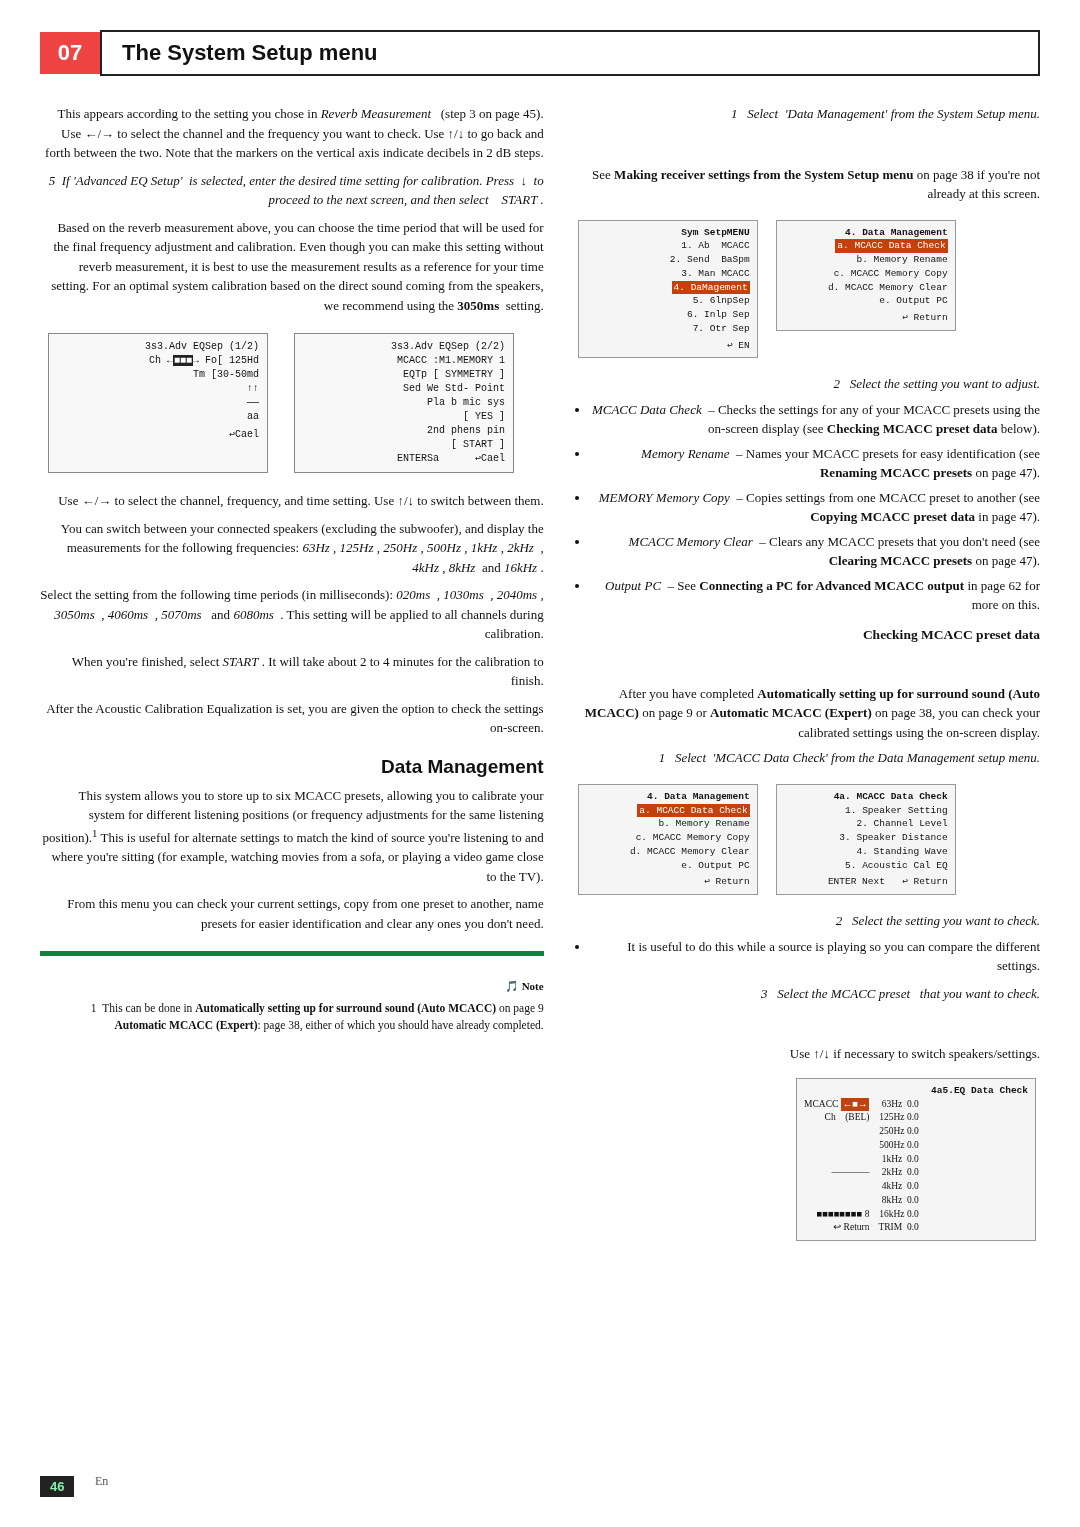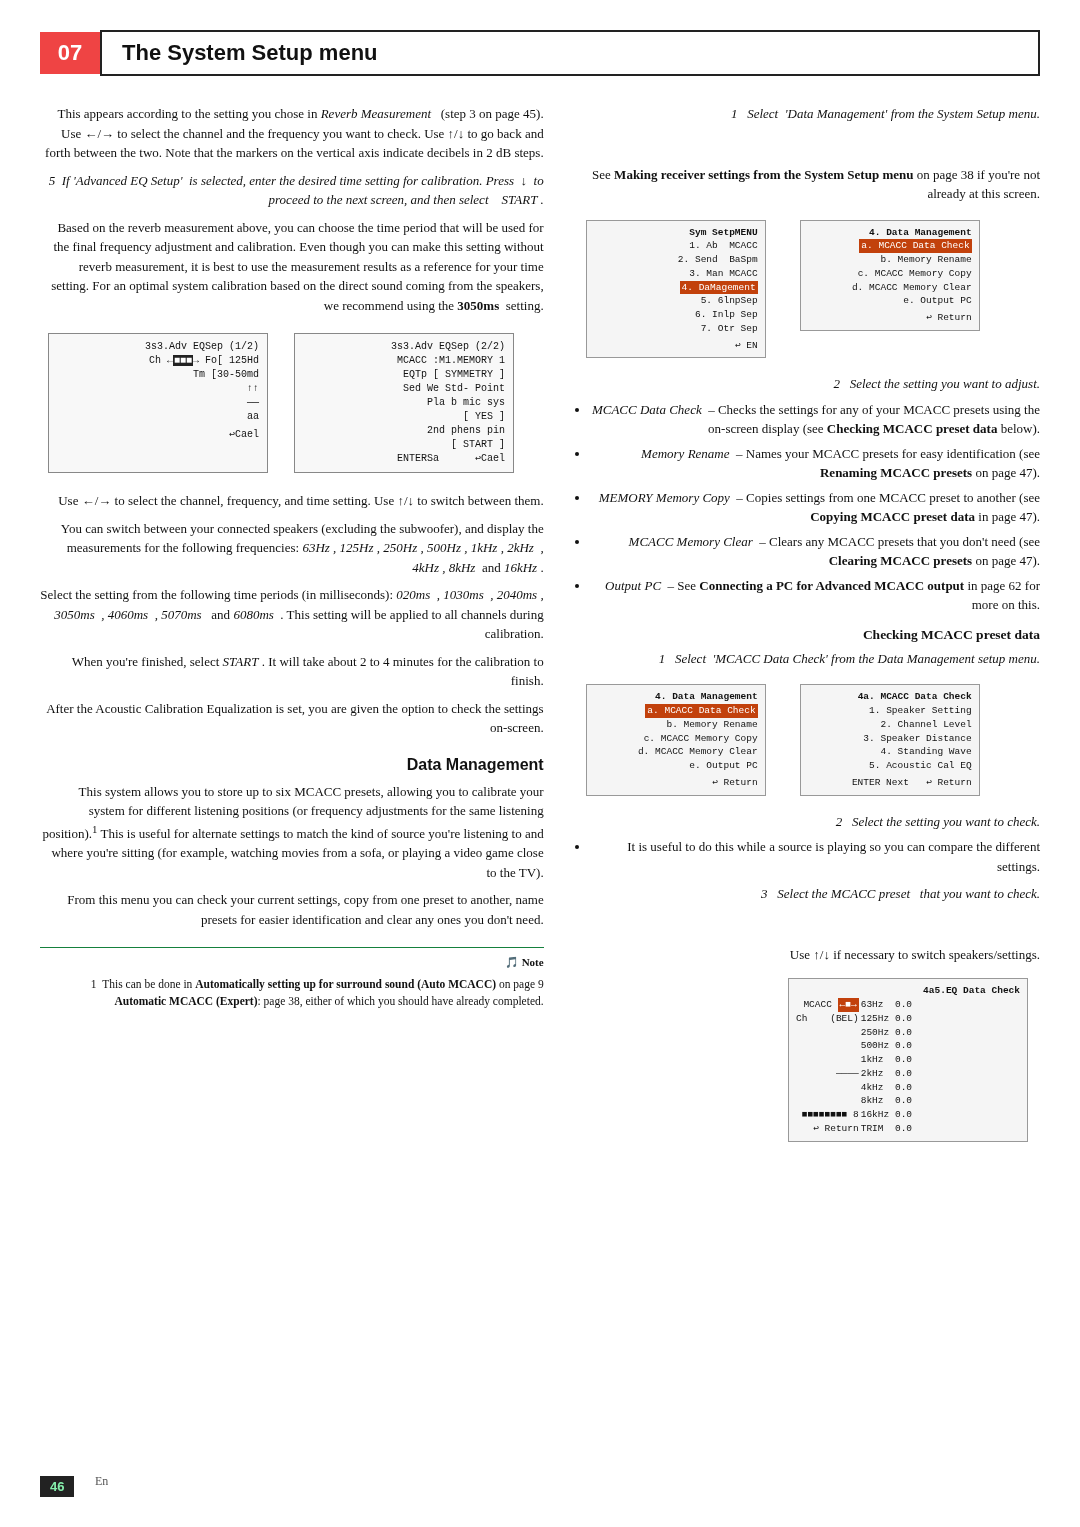--- a/index.html
+++ b/index.html
@@ -72,21 +72,21 @@
       display: inline-block;
       min-width: 220px;
     }
     .screen-diagrams-row {
       display: flex;
       gap: 10px;
       margin: 10px 0;
     }
 
     .section-heading {
-      font-size: 16px;
+      font-size: 19px;
       font-weight: bold;
       font-family: Arial, sans-serif;
       margin: 18px 0 8px 0;
       border-bottom: none;
     }
 
     .subsection-heading {
       font-weight: bold;
       font-size: 13.5px;
       margin: 12px 0 6px 0;
@@ -96,23 +96,23 @@
       margin: 4px 0 8px 16px;
     }
     .bullet-list li {
       margin-bottom: 5px;
       line-height: 1.5;
       font-size: 13px;
       list-style: disc;
     }
 
     .note-box {
-      border-top: 1px solid #15803d;
+      border-top: 5px solid #15803d;
       margin-top: 18px;
-      padding-top: 6px;
+      padding-top: 22px;
       font-size: 11.5px;
       line-height: 1.5;
     }
     .note-icon {
       font-size: 11px;
       font-weight: bold;
     }
 
     .page-number-box {
       position: absolute;
@@ -133,21 +133,21 @@
       color: #555;
     }
 
     .screen-box {
       border: 1px solid #999;
       background: #f5f5f5;
       font-family: 'Courier New', monospace;
       font-size: 9.5px;
       padding: 5px 7px;
       line-height: 1.45;
-      margin: 8px 12px;
+      margin: 8px 4px;
       display: inline-block;
       min-width: 180px;
     }
     .screen-box .highlight {
       background: #c2410c;
       color: #fff;
       display: inline-block;
       padding: 0 2px;
     }
     .screens-row {
@@ -351,20 +351,26 @@
         page 47).
       </li>
       <li>
         <em>Output PC</em>&nbsp; – See <strong>Connecting a PC for Advanced
         MCACC output</strong> in page 62 for more on this.
       </li>
     </ul>
 
     <div class="subsection-heading">Checking MCACC preset data</div>
 
+    <p class="right-para">
+      After you have completed <strong>Automatically setting up for
+      surround sound (Auto MCACC)</strong> on page 9 or <strong>Automatic
+      MCACC (Expert)</strong> on page 38, you can check your
+      calibrated settings using the on-screen display.
+    </p>
 
     <p class="right-step">
       <em>1&nbsp;&nbsp;&nbsp;Select&nbsp;&nbsp;'MCACC Data Check'&nbsp;from the Data Management setup menu.</em>
     </p>
 
     <div class="screens-row">
       <div>
         <div class="screen-box">
           <div><strong>4. Data Management</strong></div>
           <div><span class="highlight">a. MCACC Data Check</span></div>
@@ -401,21 +407,21 @@
     <p class="right-step">
       <em>3&nbsp;&nbsp;&nbsp;Select the MCACC preset&nbsp;&nbsp;&nbsp;that you want to check.</em>
     </p>
     <p class="right-para">
       Use ↑/↓ if necessary to switch speakers/settings.
     </p>
 
     <div>
       <div class="screen-box" style="min-width:240px;">
         <div><strong>4a5.EQ Data Check</strong></div>
-        <div style="display:flex; gap:2px;">
+        <div style="display:flex; gap:9px;font-family:Liberation Serif, serif;">
           <div>
             <div>MCACC&nbsp;<span class="highlight">←■→</span></div>
             <div>Ch&nbsp;&nbsp;&nbsp;&nbsp;(BEL)</div>
             <div>&nbsp;</div>
             <div>&nbsp;</div>
             <div>&nbsp;</div>
             <div>————</div>
             <div>&nbsp;</div>
             <div>&nbsp;</div>
             <div>■■■■■■■■&nbsp;8</div>

